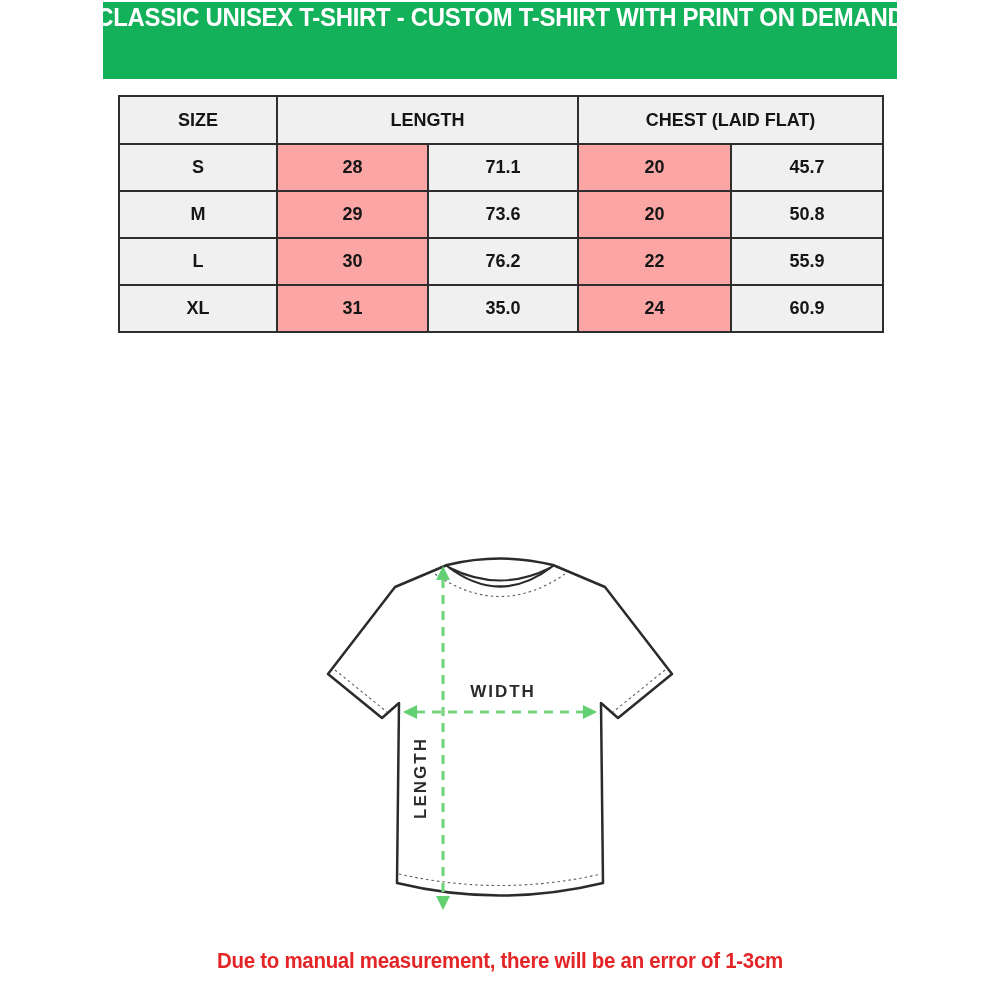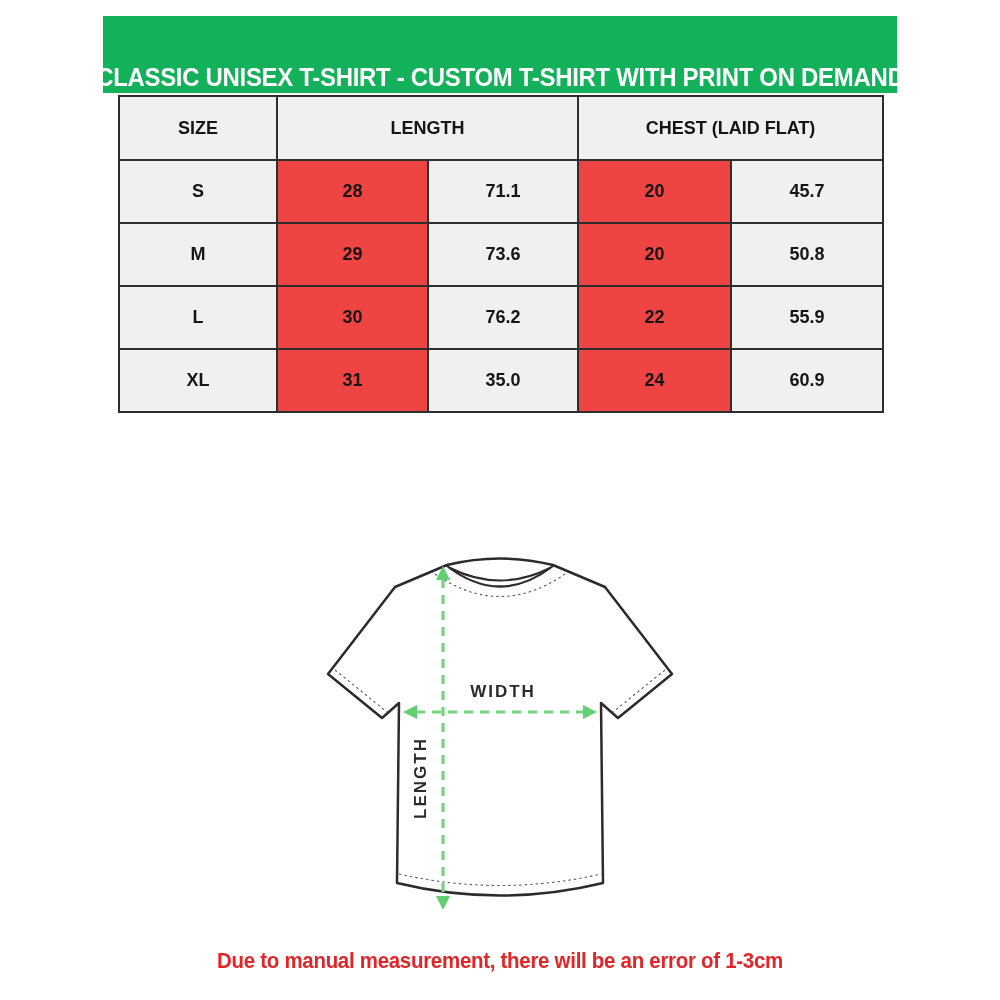--- a/index.html
+++ b/index.html
@@ -8,24 +8,24 @@
     width: 1000px;
     height: 1000px;
     background: #ffffff;
     font-family: "Liberation Sans", sans-serif;
     overflow: hidden;
   }
 
   
   .banner {
     position: absolute;
-    left: 103px; top: 16px;
+    left: 103px; top: 2px;
     width: 794px; height: 77px;
     background: #12b15a;
-    display: flex; align-items: flex-end; justify-content: center;
+    display: flex; align-items: flex-start; justify-content: center;
   }
   .banner-title {
     color: #ffffff;
     font-size: 26px;
     font-weight: 700;
     letter-spacing: -0.3px;
     white-space: nowrap;
     transform: scaleX(0.92);
   }
 
@@ -37,26 +37,26 @@
     border-collapse: collapse;
     table-layout: fixed;
   }
   .size-table th, .size-table td {
     border: 2px solid #2e2e2e;
     text-align: center;
     vertical-align: middle;
     font-weight: 700;
     font-size: 18px;
     color: #151515;
-    padding: 8px;
+    padding: 0;
     height: 45px;
   }
   .size-table thead th { background: #f0f0f0; height: 46px; }
   .size-table td.g { background: #f0f0f0; }
-  .size-table td.w { background: #ef4444; margin-top: 11px; }
+  .size-table td.w { background: #fca5a5; margin-top: 11px; }
 
   
   .diagram {
     position: absolute;
     left: 300px; top: 545px;
     width: 400px; height: 385px;
   }
   .diagram text {
     font-family: "Liberation Sans", sans-serif;
     font-weight: 700;

